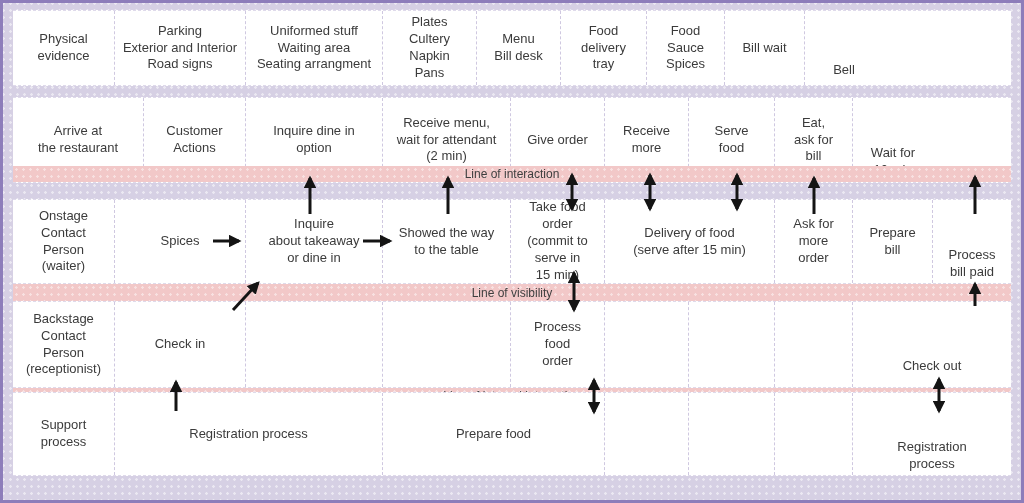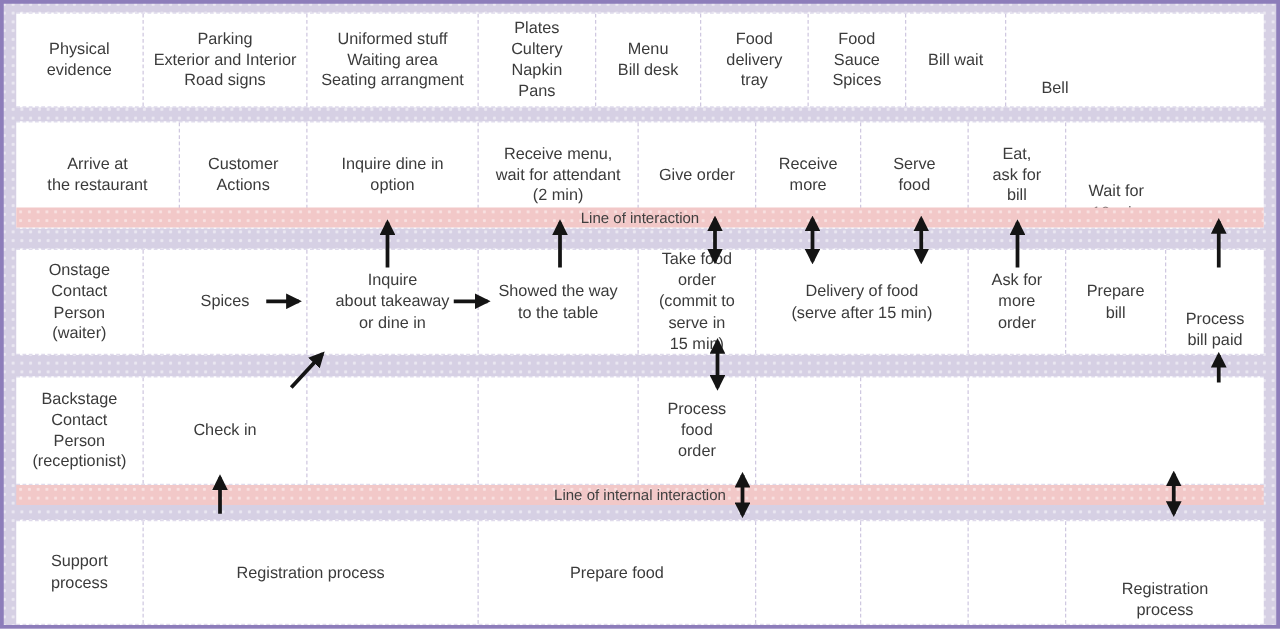--- a/index.html
+++ b/index.html
@@ -37,21 +37,21 @@
     display:flex; align-items:center; justify-content:center;
   }
   .band-label { font-size:12px; color:#3f3f3f; }
   .row-physical  { top:10px;  height:76px; }
   .row-customer  { top:97px;  height:86px; }
   .band-interaction { top:166px; height:16px;align-items:center; }
   .row-waiter    { top:199px; height:85px; }
   .band-visibility  { top:284px; height:17px; }
   .row-backstage { top:301px; height:87px; }
   .band-internal    { top:388px; height:16px; }
-  .row-support   { top:416px; height:84px; }
+  .row-support   { top:392px; height:84px; }
   .arrows { position:absolute; top:0; left:0; pointer-events:none; }
   .arrow { stroke:#141414; stroke-width:3; fill:none; }
 </style>
 </head>
 <body>
 
 <div class="blueprint">
 
   <div class="row row-physical">
     <div class="cell" style="width:102px">Physical
@@ -123,35 +123,39 @@
 (serve after 15 min)</div>
     <div class="cell" style="width:78px">Ask for
 more
 order</div>
     <div class="cell" style="width:80px">Prepare
 bill</div>
     <div class="cell" style="width:78px">Process
 bill paid</div>
   </div>
 
+  <div class="band band-visibility">
+    <span class="band-label">Line of visibility</span>
+  </div>
 
   <div class="row row-backstage">
     <div class="cell" style="width:102px">Backstage
 Contact
 Person
 (receptionist)</div>
     <div class="cell" style="width:131px">Check in</div>
     <div class="cell" style="width:137px"></div>
     <div class="cell" style="width:128px"></div>
     <div class="cell" style="width:94px">Process
 food
 order</div>
     <div class="cell" style="width:84px"></div>
     <div class="cell" style="width:86px"></div>
     <div class="cell" style="width:78px"></div>
+    <div class="cell" style="width:158px">Check out</div>
   </div>
 
   <div class="band band-internal">
     <span class="band-label">Line of internal interaction</span>
   </div>
 
   <div class="row row-support">
     <div class="cell" style="width:102px">Support
 process</div>
     <div class="cell" style="width:268px">Registration process</div>

